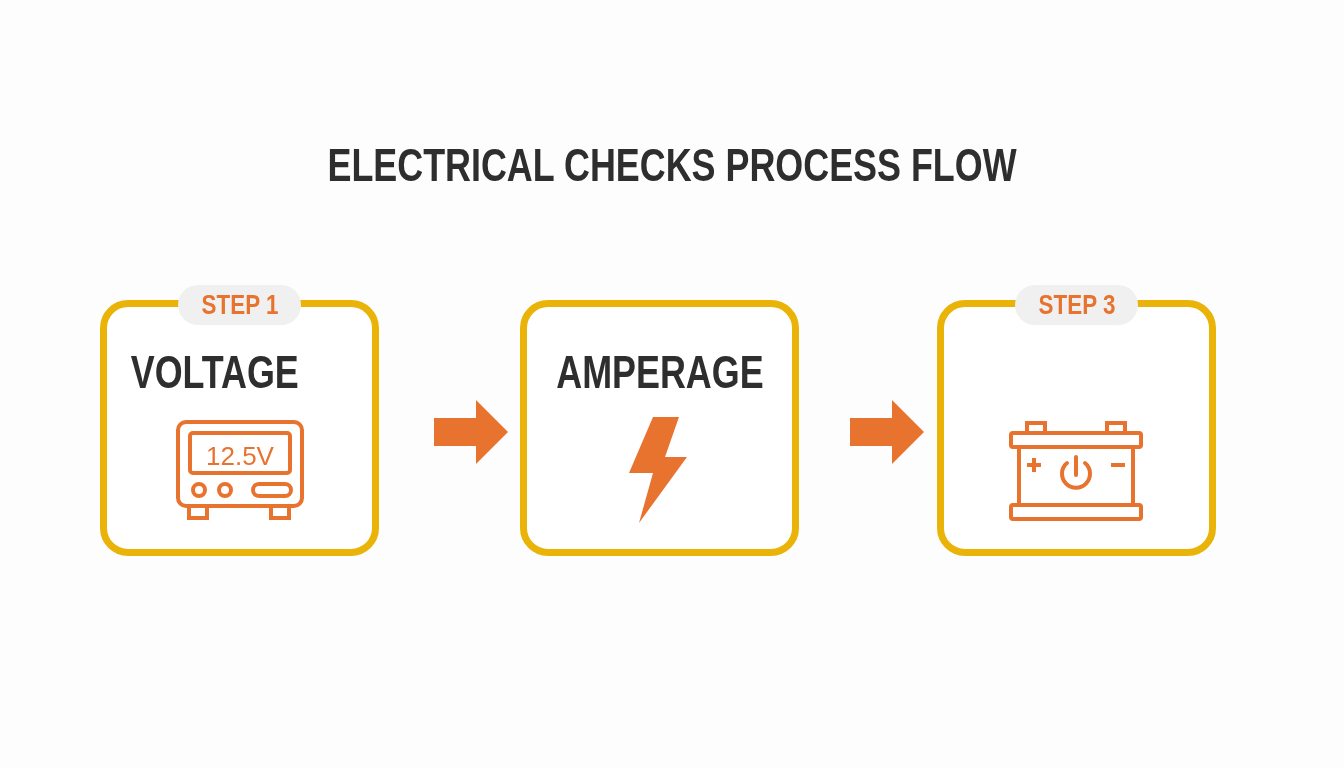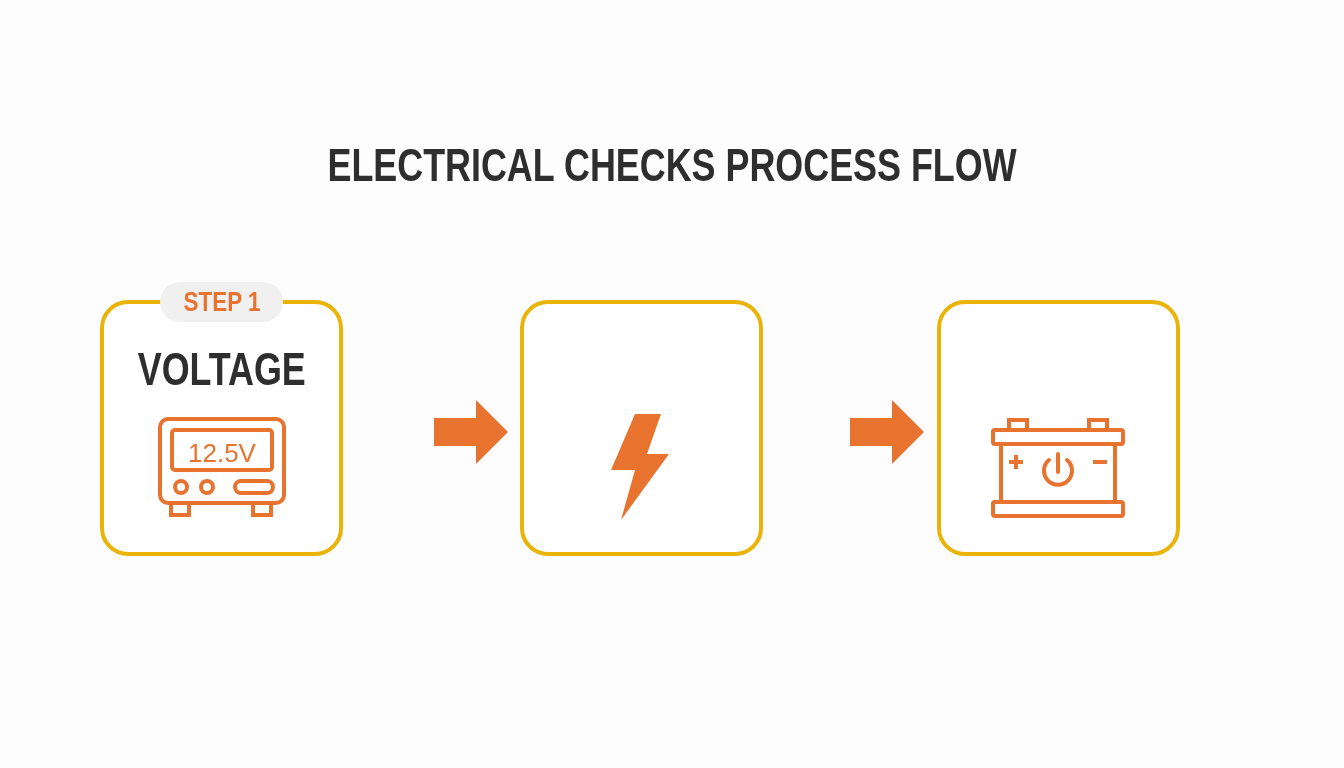--- a/index.html
+++ b/index.html
@@ -6,31 +6,31 @@
   body {
     width: 1344px; height: 768px; background: #fdfdfd; position: relative; overflow: hidden;
     font-family: "Liberation Sans", sans-serif;
   }
   .title {
     position: absolute; left: 0; right: 0; top: 138px; text-align: center;
     font-family: "Liberation Sans", sans-serif; font-weight: bold; font-size: 46px;
     color: #2e2e2e; letter-spacing: 0px; transform: scaleX(0.78); transform-origin: center;
   }
   .card {
-    position: absolute; top: 300px; width: 243px; height: 256px;
-    border: 4px solid #eab308; border-radius: 28px; background: #fff; box-sizing: border-box;
+    position: absolute; top: 300px; width: 279px; height: 256px;
+    border: 7px solid #eab308; border-radius: 28px; background: #fff; box-sizing: border-box;
   }
   .badge {
     position: absolute; top: -22px; left: 50%; transform: translateX(-50%);
     background: #f0f0f0; border-radius: 22px; padding: 4px 14px; color: #e8732f;
     font-weight: bold; font-size: 28px; white-space: nowrap;
   }
   .badge span { display: inline-block; transform: scaleX(0.8); }
   .card-title {
-    position: absolute; top: 38px; left: 0; right: 0; text-align: center;
+    position: absolute; top: 38px; left: 0; right: 0; 
     font-weight: bold; font-size: 46px; color: #2e2e2e;
   }
   .card-title span { display: inline-block; transform: scaleX(0.78); }
   .icon { position: absolute; left: 50%; transform: translateX(-50%); top: 112px; }
   .arrow { position: absolute; top: 400px; }
 </style>
 </head>
 <body>
 
 <div class="title">ELECTRICAL CHECKS PROCESS FLOW</div>
@@ -48,30 +48,32 @@
     <rect x="14" y="87" width="18" height="12" fill="none" stroke="#e8732f" stroke-width="4"></rect>
     <rect x="96" y="87" width="18" height="12" fill="none" stroke="#e8732f" stroke-width="4"></rect>
   </svg>
 </div>
 
 <svg class="arrow" style="left:434px;" width="76" height="64" viewBox="0 0 76 64">
   <polygon points="0,18 42,18 42,0 74,32 42,64 42,46 0,46" fill="#e8732f"></polygon>
 </svg>
 
 <div class="card" style="left:520px;">
+  <div class="card-title"><span>AMPERAGE</span></div>
   <svg class="icon" style="top:110px;" width="70" height="110" viewBox="0 0 70 110">
     <polygon points="28,0 54,0 40,40 62,40 14,106 28,56 4,56" fill="#e8732f"></polygon>
   </svg>
 </div>
 
 <svg class="arrow" style="left:850px;" width="76" height="64" viewBox="0 0 76 64">
   <polygon points="0,18 42,18 42,0 74,32 42,64 42,46 0,46" fill="#e8732f"></polygon>
 </svg>
 
 <div class="card" style="left:937px;">
+  <div class="badge"><span>STEP 3</span></div>
   <svg class="icon" width="140" height="108" viewBox="0 0 140 108">
     <rect x="20" y="4" width="18" height="10" fill="none" stroke="#e8732f" stroke-width="4"></rect>
     <rect x="100" y="4" width="18" height="10" fill="none" stroke="#e8732f" stroke-width="4"></rect>
     <rect x="4" y="14" width="130" height="14" rx="2" fill="none" stroke="#e8732f" stroke-width="4"></rect>
     <rect x="12" y="28" width="114" height="58" fill="none" stroke="#e8732f" stroke-width="4"></rect>
     <rect x="4" y="86" width="130" height="14" rx="2" fill="none" stroke="#e8732f" stroke-width="4"></rect>
     <path d="M20 46 h14 M27 39 v14" stroke="#e8732f" stroke-width="4"></path>
     <path d="M104 46 h14" stroke="#e8732f" stroke-width="4"></path>
     <path d="M60 44 a14 14 0 1 0 18 0" fill="none" stroke="#e8732f" stroke-width="4" stroke-linecap="round"></path>
     <line x1="69" y1="38" x2="69" y2="56" stroke="#e8732f" stroke-width="4" stroke-linecap="round"></line>

